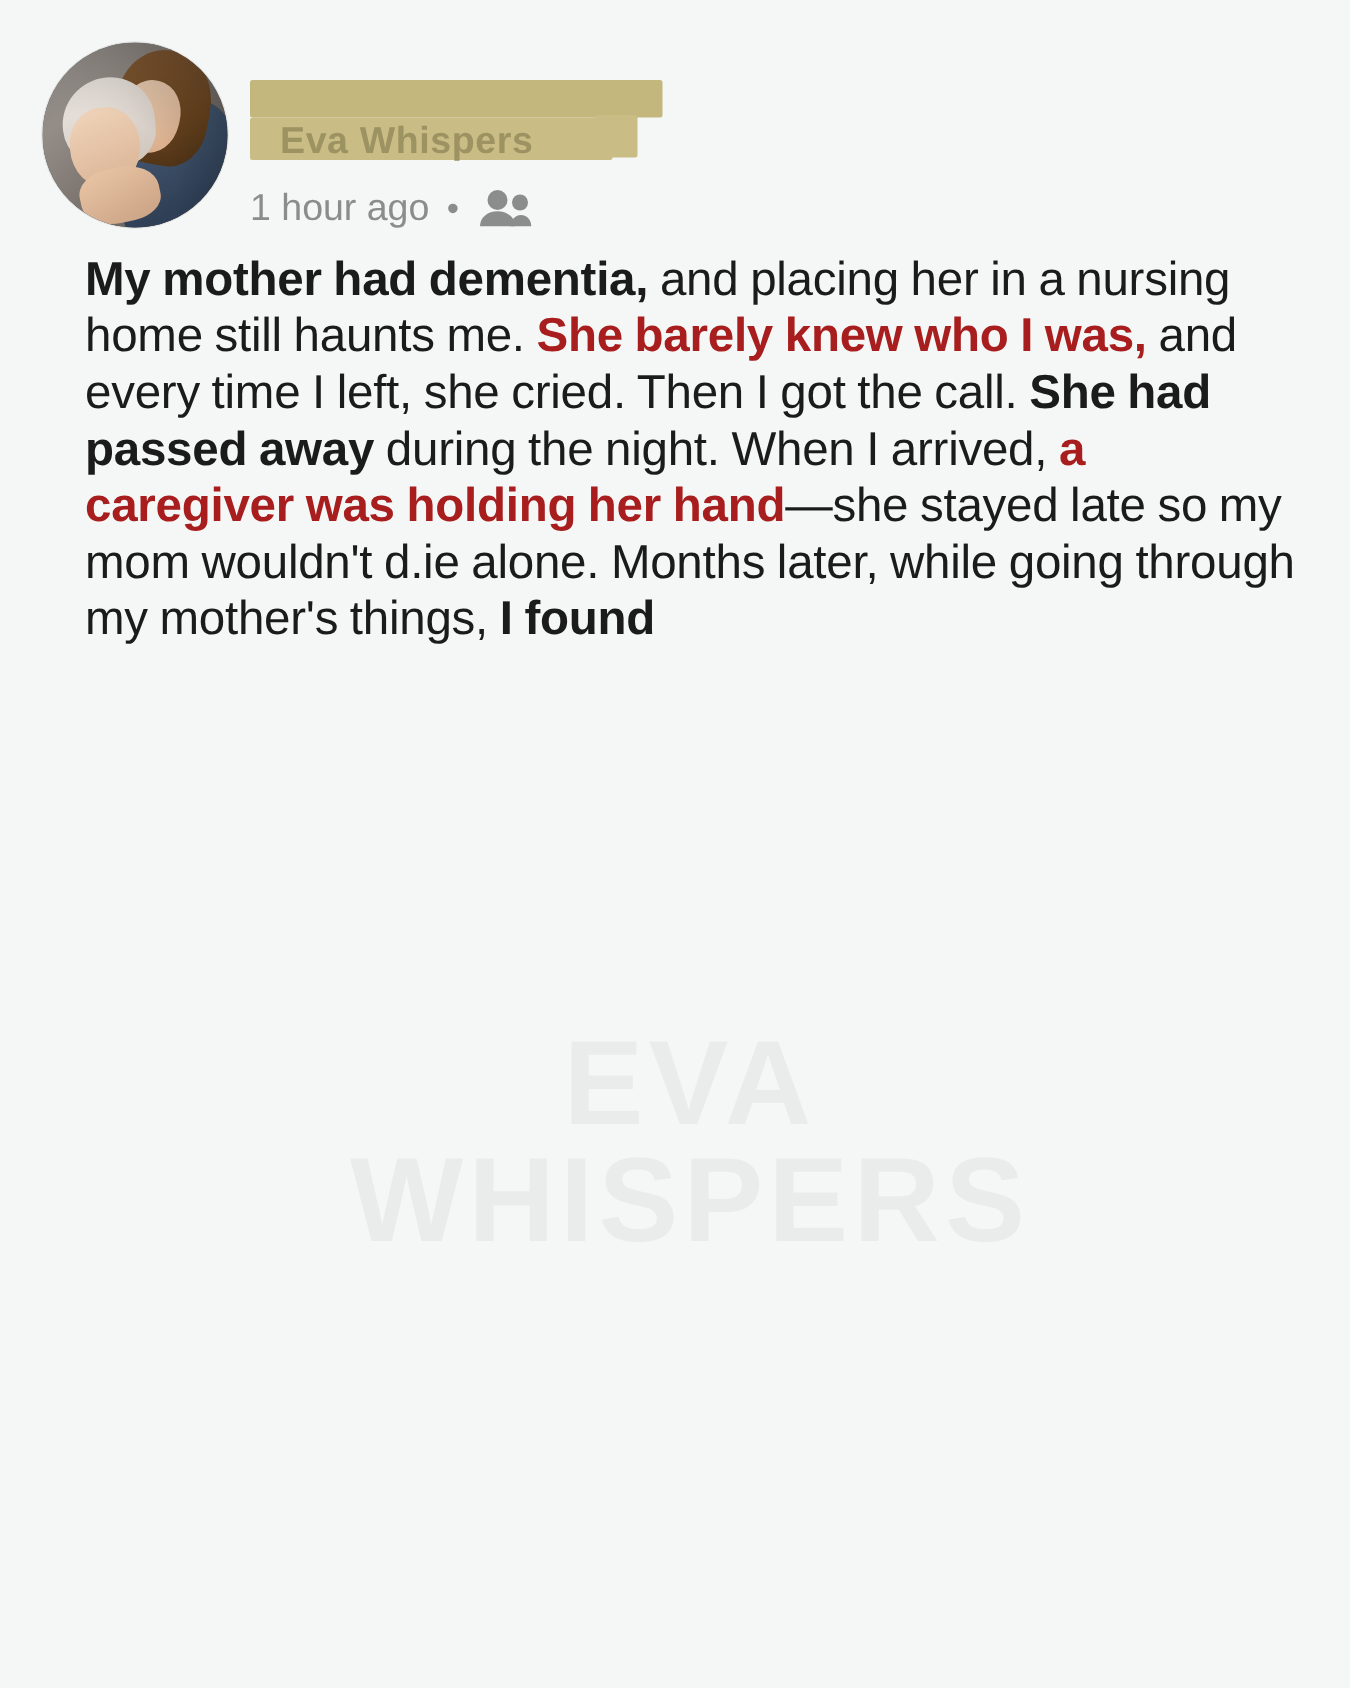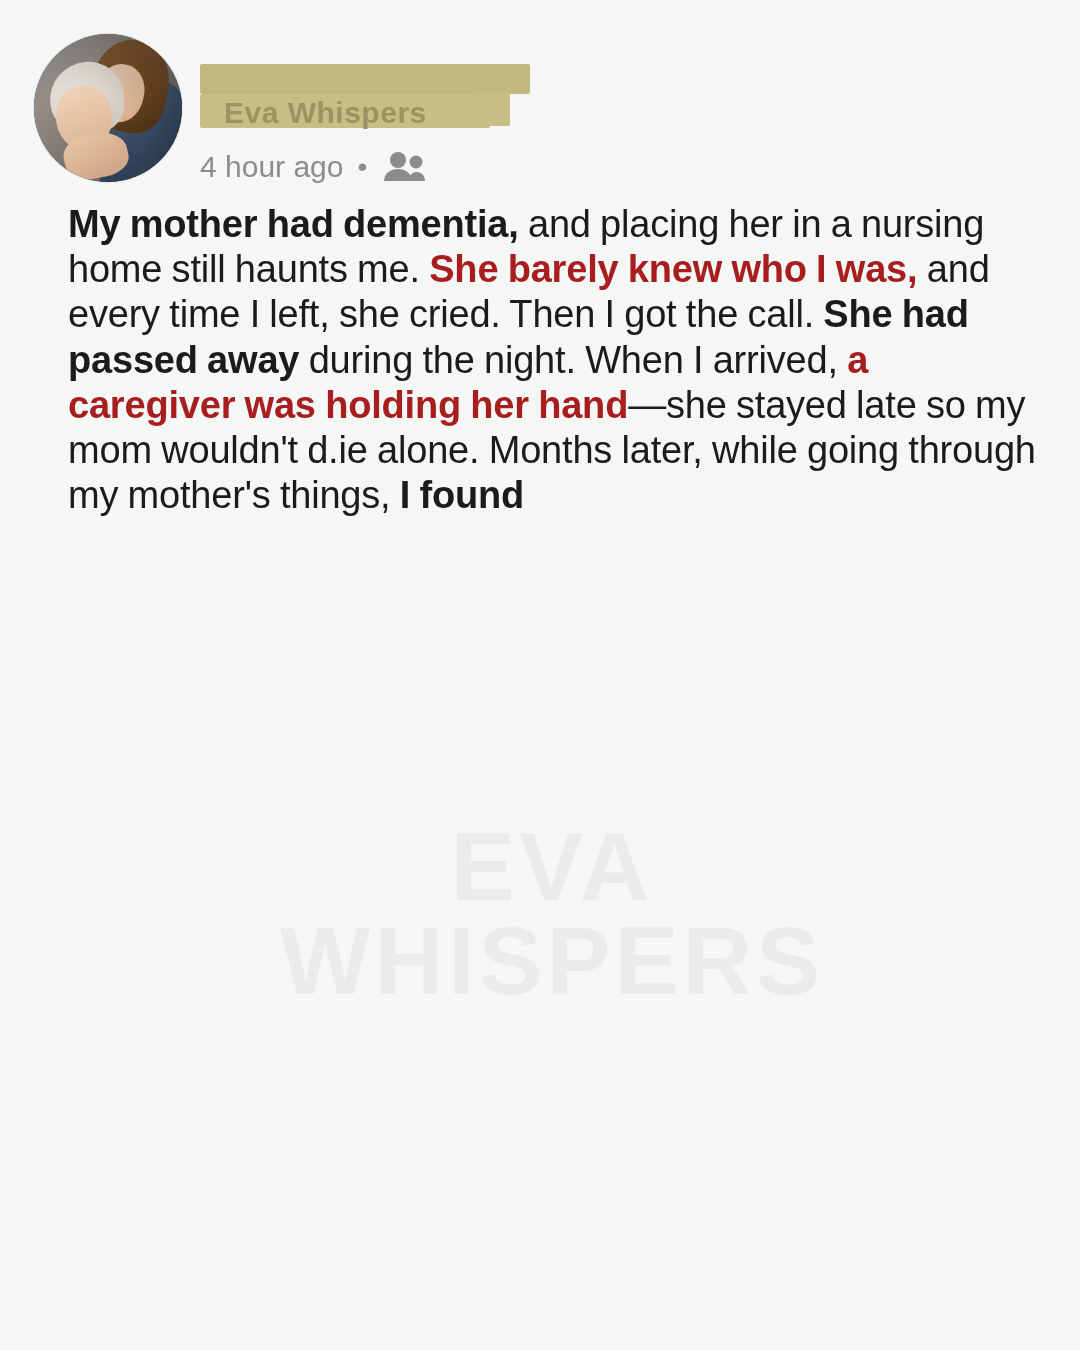--- a/index.html
+++ b/index.html
@@ -219,21 +219,21 @@
 
     <div class="header-text">
       <div class="name-row">
         <div class="redact-bar redact-1"></div>
         <div class="redact-bar redact-2"></div>
         <div class="redact-bar redact-3"></div>
         <div class="author-name">Eva Whispers</div>
       </div>
 
       <div class="meta-row">
-        <span>4 hour ago</span>
+        <span>1 hour ago</span>
         <span class="meta-dot">•</span>
         <span class="friends-icon">
           <svg width="46" height="34" viewBox="0 0 46 34" aria-hidden="true">
             <circle cx="17" cy="10" r="8" fill="#8a8d8b"></circle>
             <path d="M3 31c0-7.2 6.3-12 14-12s14 4.8 14 12z" fill="#8a8d8b"></path>
             <circle cx="35" cy="12" r="6.4" fill="#8a8d8b"></circle>
             <path d="M27 31c1-5.6 4.6-9 8.6-9 4.6 0 8.4 3.6 8.4 9z" fill="#8a8d8b"></path>
           </svg>
         </span>
       </div>

